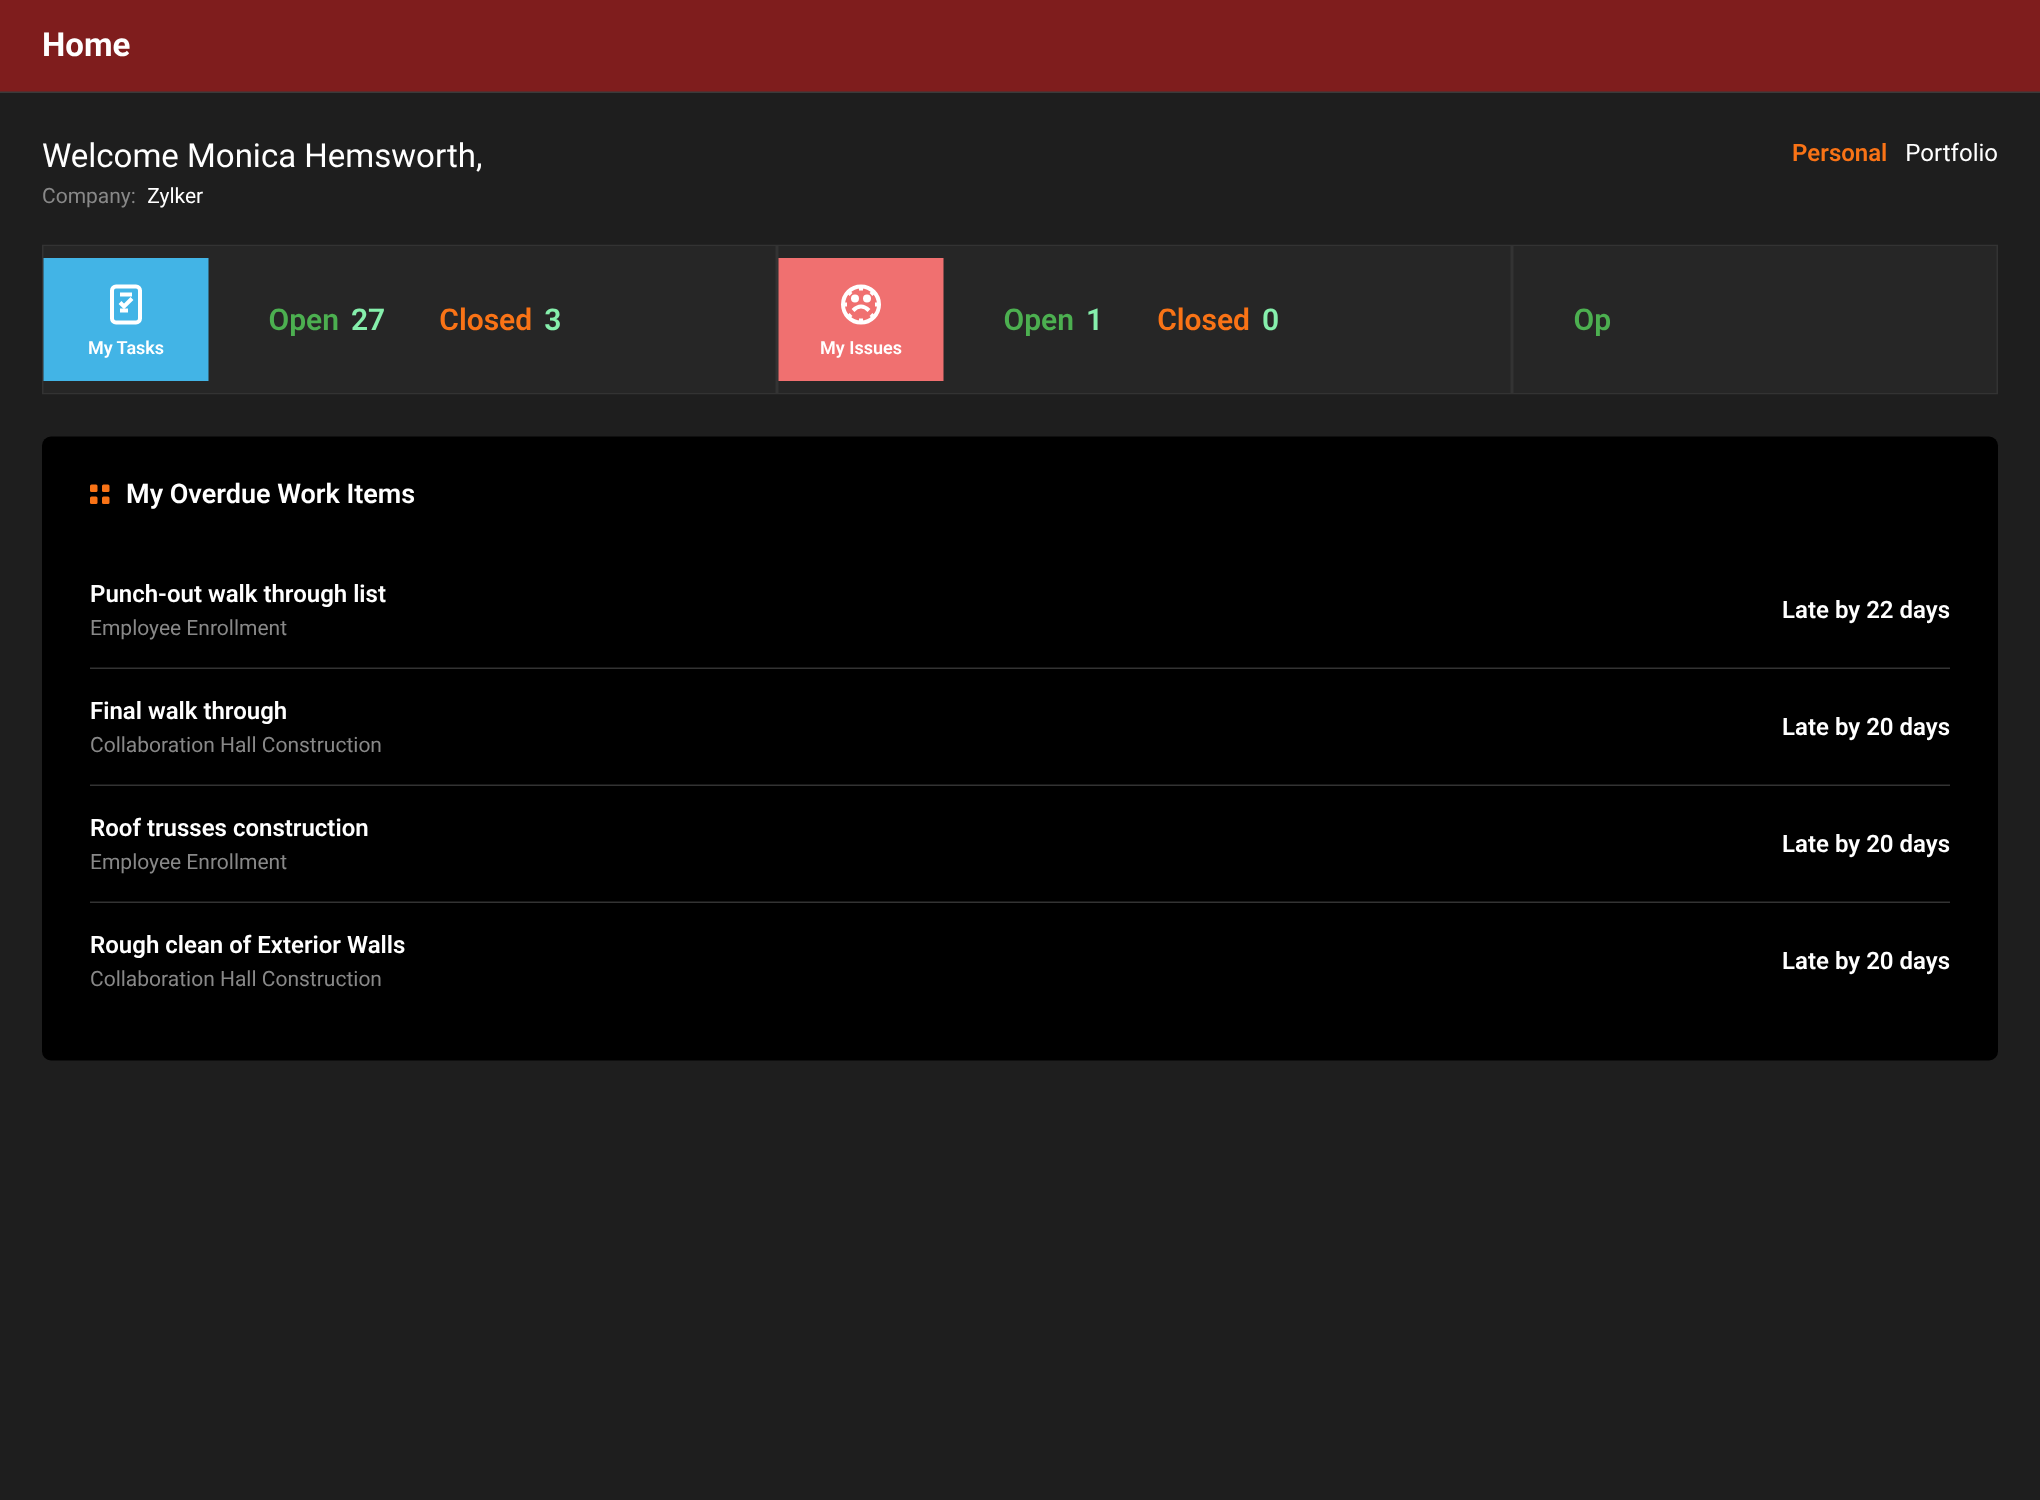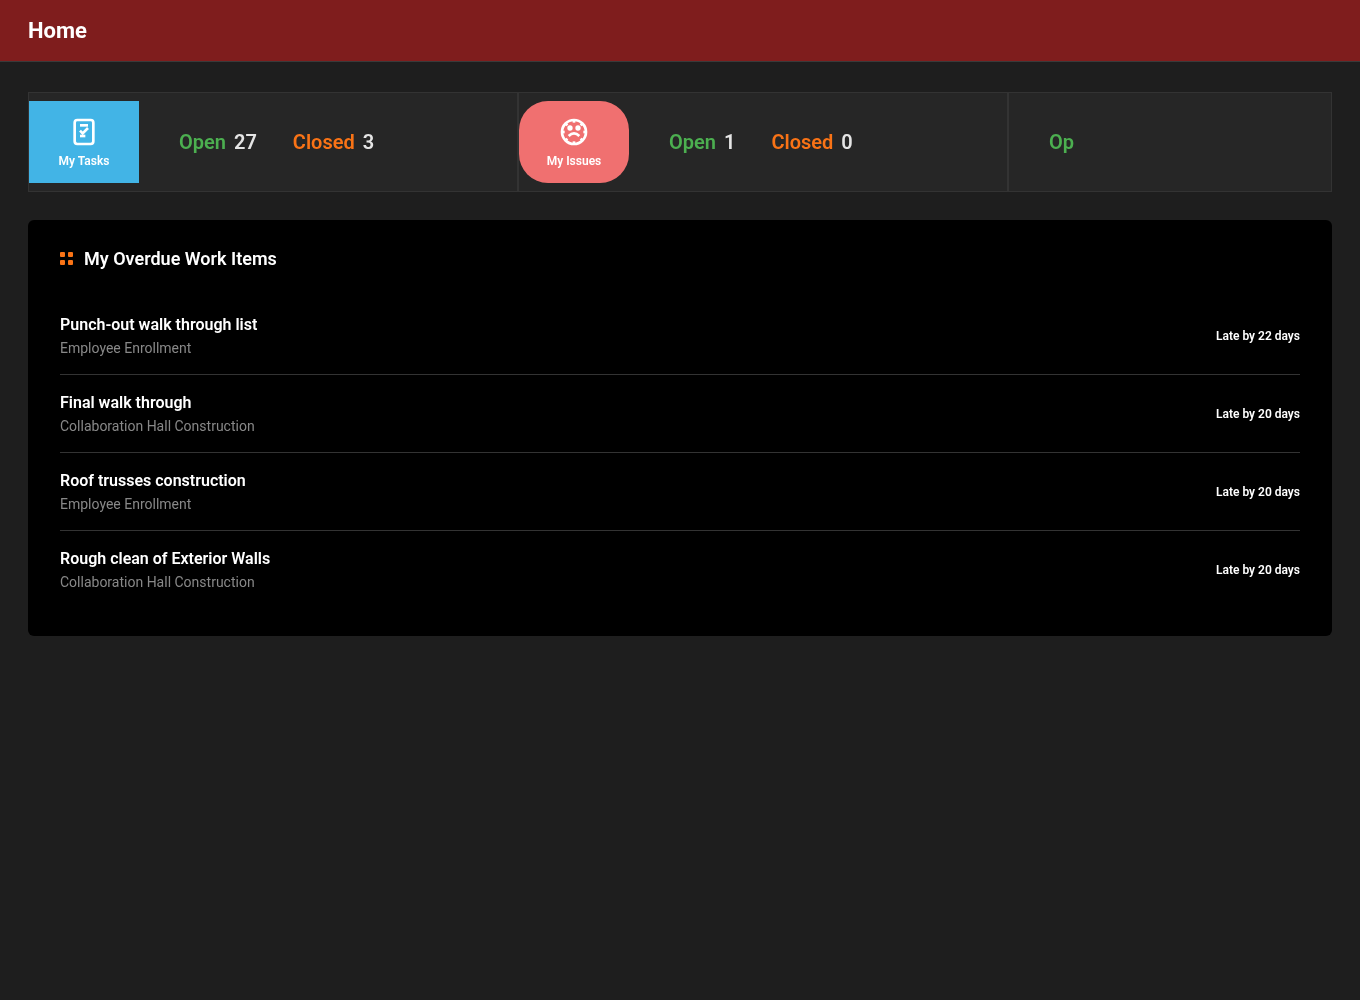--- a/index.html
+++ b/index.html
@@ -87,21 +87,21 @@
       justify-content: center;
       width: 110px;
       height: 82px;
       color: #fff;
       font-size: 12px;
       font-weight: 600;
       gap: 6px;
       flex-shrink: 0;
     }
     .card-icon-box.tasks { background: #42b4e6; }
-    .card-icon-box.issues { background: #f07070; border-radius: 29px; }
+    .card-icon-box.issues { background: #f07070; }
     .card-icon-box.milestones { background: #8ec63f; }
 
     .card-icon-box svg {
       width: 32px;
       height: 32px;
     }
 
     .card-stats {
       display: flex;
       align-items: center;
@@ -111,21 +111,21 @@
     }
     .stat-item {
       display: flex;
       align-items: center;
       gap: 8px;
       font-size: 20px;
       font-weight: 600;
     }
     .stat-label-open { color: #4caf50; }
     .stat-label-closed { color: #f97316; }
-    .stat-number { color: #e5e5e5; }
+    .stat-number { color: #86efac; }
 
     .card-block-tasks { width: 490px; }
     .card-block-issues { width: 490px; }
     .card-block-milestones { flex: 1; }
 
     
     .overdue-section {
       background: #000000;
       border-radius: 6px;
       padding: 28px 32px;
@@ -171,35 +171,48 @@
       font-size: 16px;
       font-weight: 600;
       color: #ffffff;
       margin-bottom: 6px;
     }
     .work-item-project {
       font-size: 14px;
       color: #888;
     }
     .work-item-late {
-      font-size: 12px;
+      font-size: 16px;
       font-weight: 600;
       color: #ffffff;
       white-space: nowrap;
     }
   </style>
 </head>
 <body>
 
 <div class="header">
   <span class="header-title">Home</span>
 </div>
 
 <div class="main-content">
 
+  <div class="welcome-row">
+    <div>
+      <div class="welcome-text">Welcome Monica Hemsworth,</div>
+      <div class="company-row">
+        <span>Company:</span>
+        <span class="company-name">Zylker</span>
+      </div>
+    </div>
+    <div class="view-toggle">
+      <span class="view-personal">Personal</span>
+      <span class="view-portfolio">Portfolio</span>
+    </div>
+  </div>
 
   <div class="cards-row">
 
     <div class="card-block card-block-tasks">
       <div class="card-icon-box tasks">
         <svg viewBox="0 0 24 24" fill="none" stroke="white" stroke-width="2">
           <rect x="5" y="3" width="14" height="18" rx="2" ry="2"></rect>
           <polyline points="9 11 11 13 15 9"></polyline>
           <line x1="9" y1="7" x2="15" y2="7"></line>
           <line x1="9" y1="15" x2="13" y2="15"></line>

